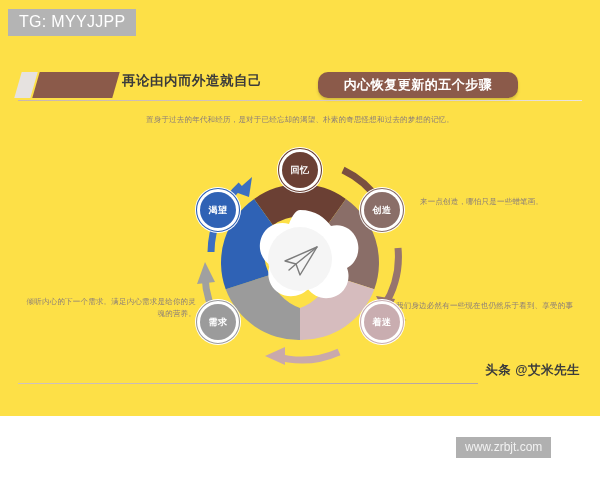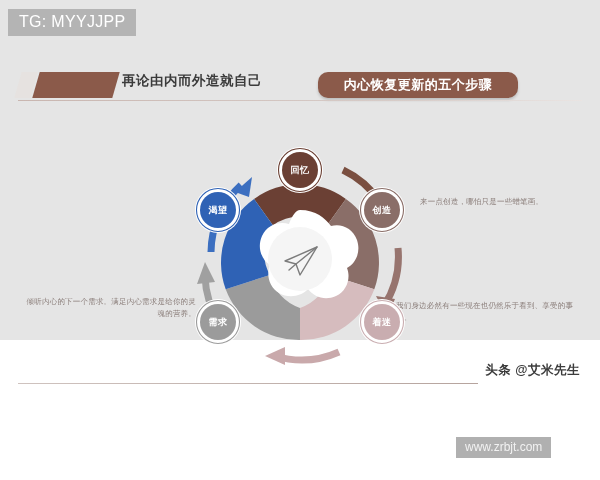--- a/index.html
+++ b/index.html
@@ -4,22 +4,22 @@
 <style>
   * { box-sizing: border-box; margin: 0; padding: 0; }
   html, body {
     width: 600px; height: 480px;
     background: #ffffff;
     font-family: "Liberation Sans", "DejaVu Sans", sans-serif;
     overflow: hidden;
   }
   #page {
     position: relative;
-    width: 600px; height: 340px;
-    background: #e5e5e5;
+    width: 600px; height: 416px;
+    background: #fde047;
   }
 
   
   #tg-badge {
     position: absolute;
     left: 8px; top: 9px;
     background: #b4b4b4;
     color: #ffffff;
     font-size: 16px;
     letter-spacing: .3px;
@@ -170,20 +170,21 @@
       <div class="tab-chip-main"></div>
     </div>
   </div>
   <div id="banner-left-label">再论由内而外造就自己</div>
 
   <div id="banner-right">
     <span id="banner-right-label">内心恢复更新的五个步骤</span>
   </div>
   <div id="header-rule"></div>
 
+  <div id="subtitle">置身于过去的年代和经历，是对于已经忘却的渴望、朴素的奇思怪想和过去的梦想的记忆。</div>
 
   <div class="caption" id="caption-bot-left">倾听内心的下一个需求。满足内心需求是给你的灵魂的营养。</div>
   <div class="caption" id="caption-top-right">来一点创造，哪怕只是一些蜡笔画。</div>
   <div class="caption" id="caption-bot-right">我们身边必然有一些现在也仍然乐于看到、享受的事物。</div>
 
   <div id="diagram">
     <svg width="250" height="235" viewBox="0 0 250 235" xmlns="http://www.w3.org/2000/svg">
       <defs>
 
         <clipPath id="hubClip">

